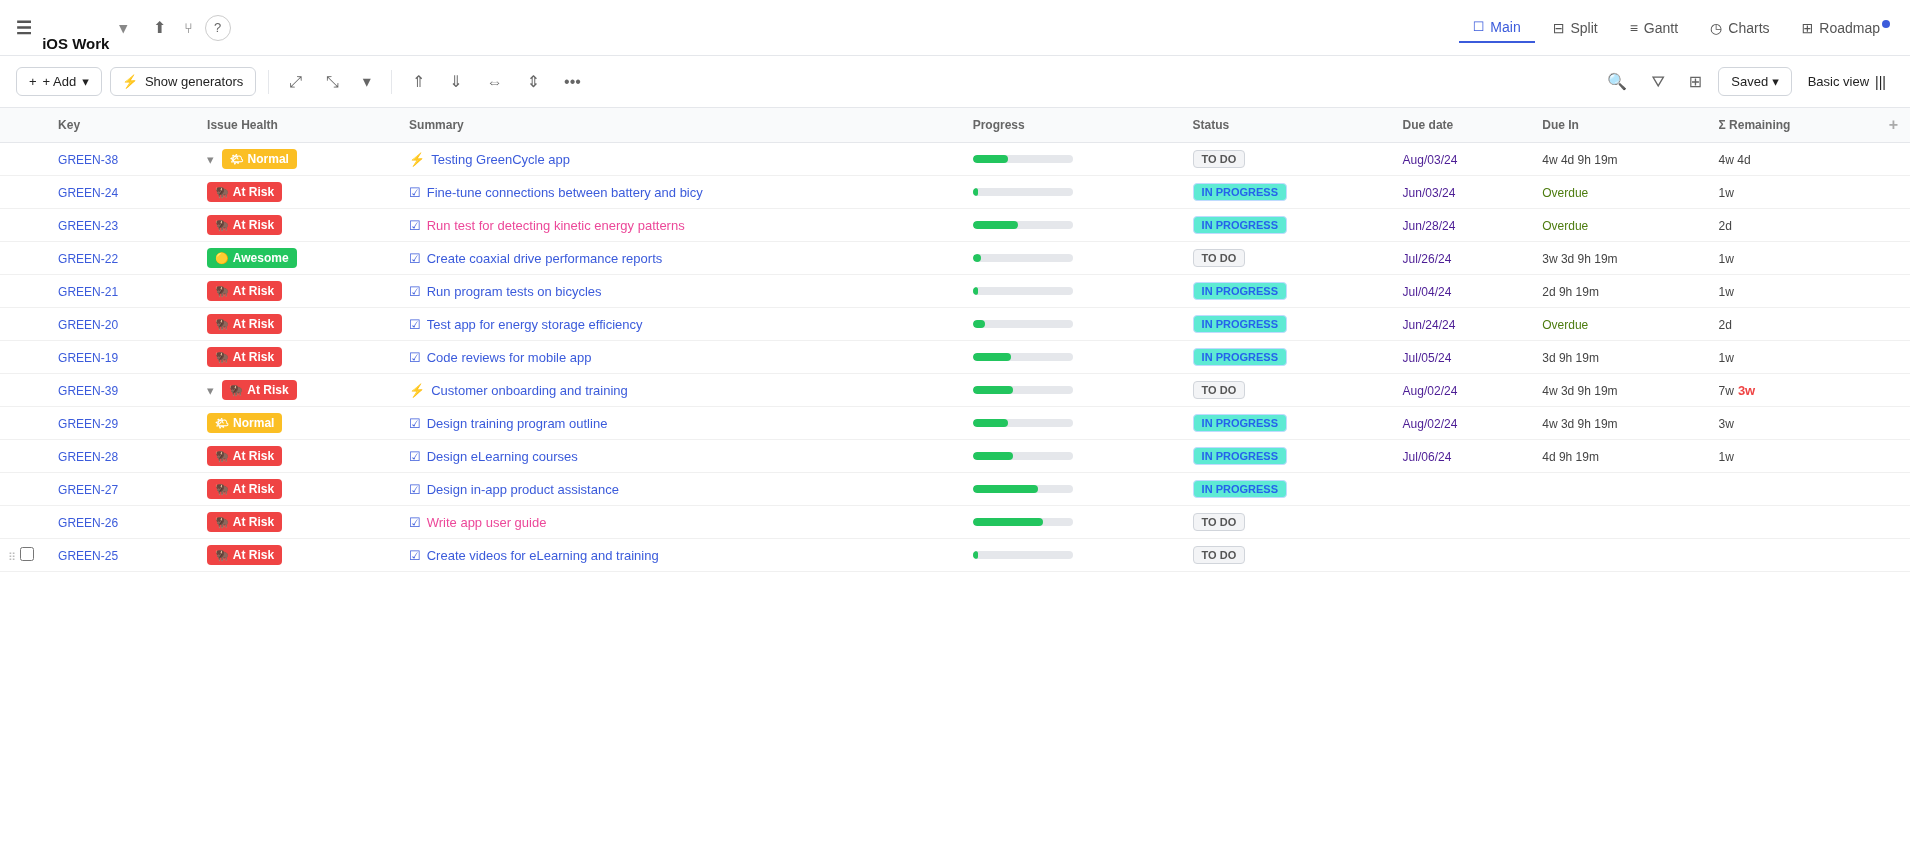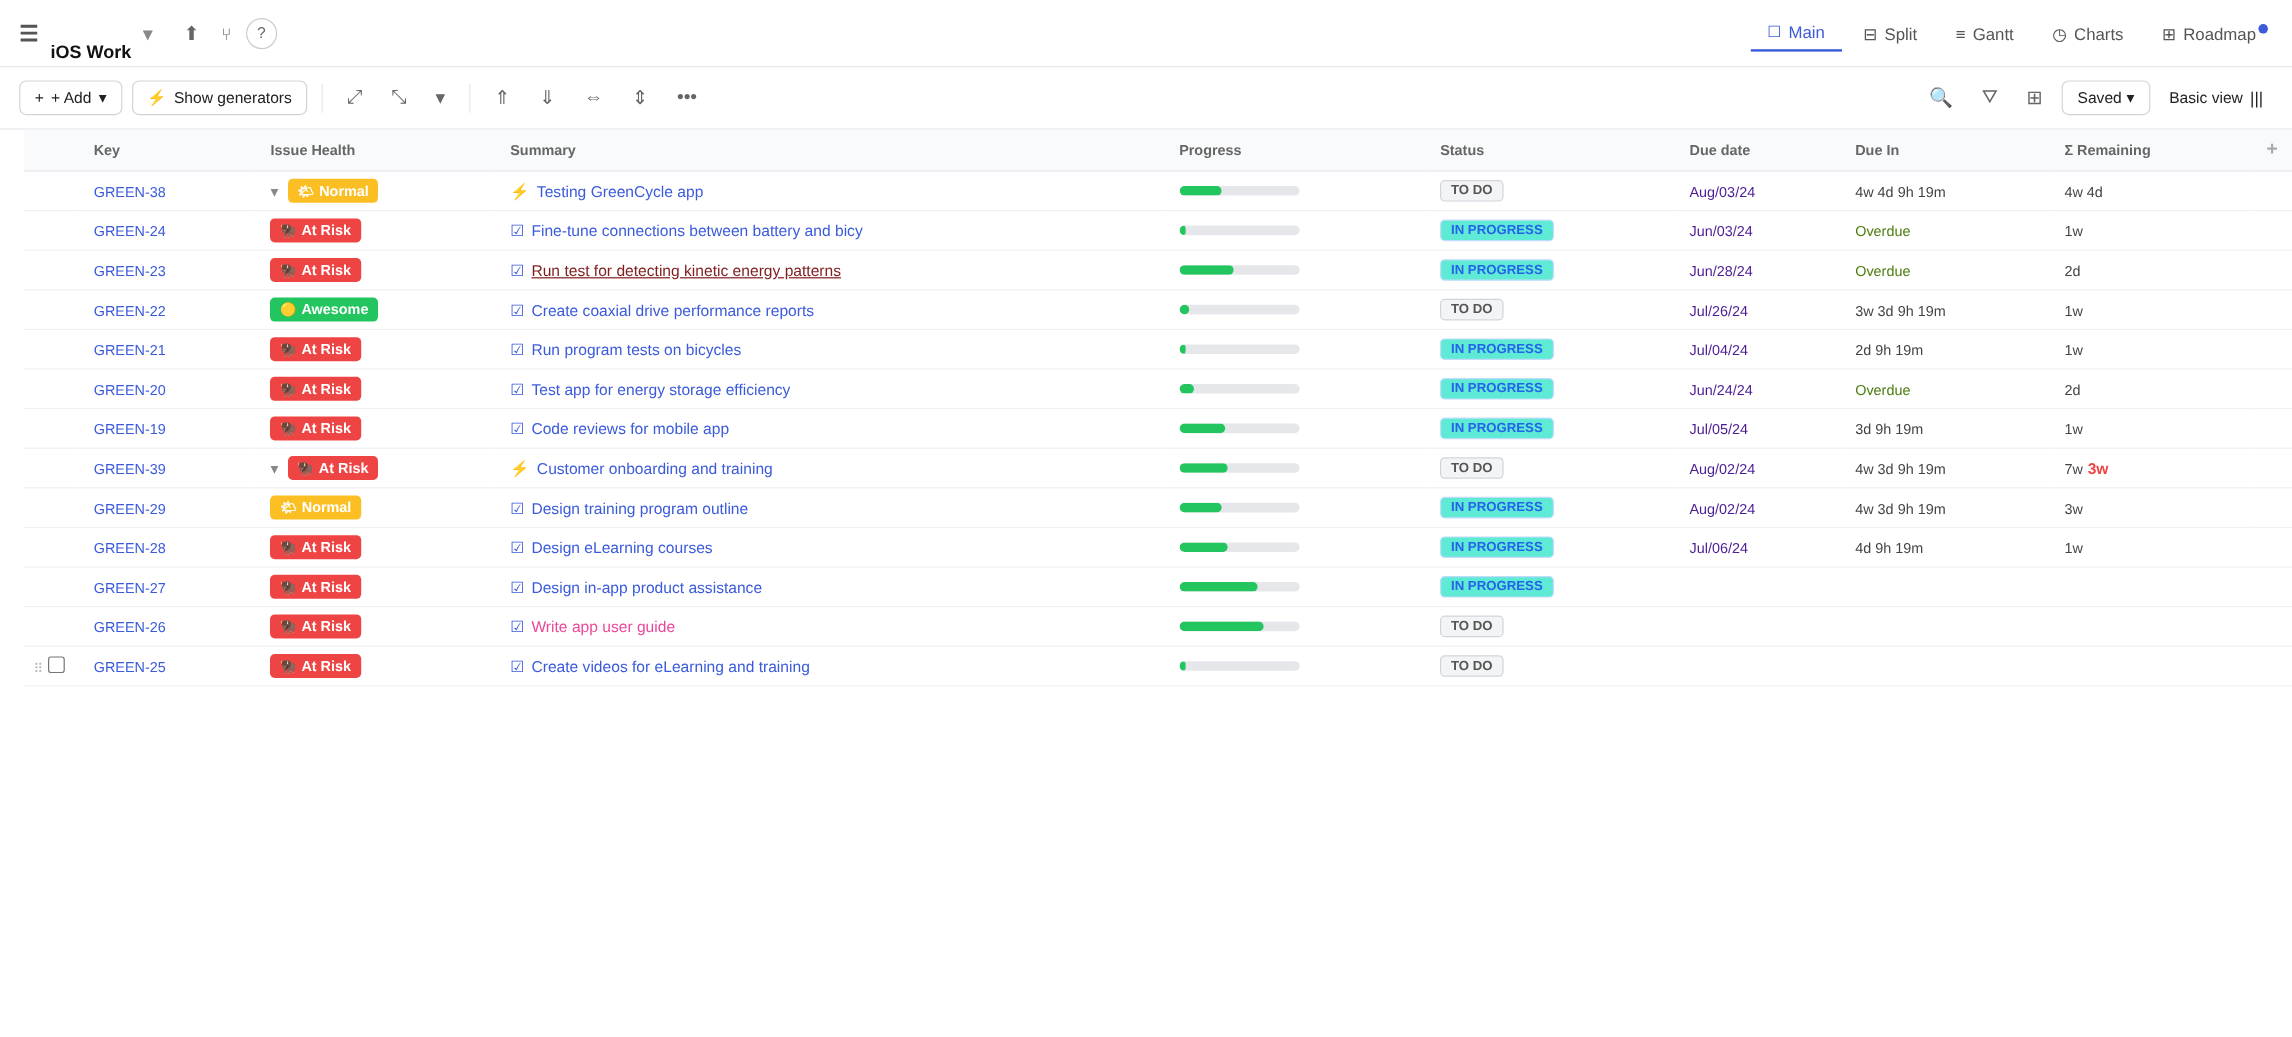--- a/index.html
+++ b/index.html
@@ -18,21 +18,21 @@
     .toolbar { display: flex; align-items: center; height: 52px; border-bottom: 1px solid #e5e7eb; padding: 0 16px; gap: 8px; }
     .btn-add { display: flex; align-items: center; gap: 6px; background: none; border: 1px solid #d1d5db; border-radius: 6px; padding: 6px 12px; cursor: pointer; font-size: 13px; font-weight: 500; color: #222; }
     .btn-generators { display: flex; align-items: center; gap: 6px; background: none; border: 1px solid #d1d5db; border-radius: 6px; padding: 6px 12px; cursor: pointer; font-size: 13px; font-weight: 500; color: #222; }
     .toolbar-divider { width: 1px; height: 24px; background: #e5e7eb; margin: 0 4px; }
     .toolbar-icon-btn { background: none; border: none; cursor: pointer; padding: 6px 8px; border-radius: 4px; color: #666; font-size: 16px; }
     .toolbar-spacer { flex: 1; }
     .btn-saved { display: flex; align-items: center; gap: 4px; background: none; border: 1px solid #d1d5db; border-radius: 6px; padding: 6px 12px; cursor: pointer; font-size: 13px; color: #222; }
     .btn-basic-view { display: flex; align-items: flex-start; gap: 6px; background: none; border: none; cursor: pointer; font-size: 13px; font-weight: 500; color: #222; padding: 6px 8px; }
 
     
-    .table-container { overflow: auto; height: calc(100vh - 108px); margin-left: 20px; }
+    .table-container { overflow: auto; height: calc(100vh - 108px); }
     table { width: 100%; border-collapse: collapse; }
     thead tr { background: #f9fafb; }
     th { padding: 8px 12px; text-align: left; font-weight: 600; font-size: 12px; color: #666; border-bottom: 1px solid #e5e7eb; white-space: nowrap; }
     td { padding: 6px 12px; border-bottom: 1px solid #f0f0f0; white-space: nowrap; vertical-align: middle; }
     .key-link { color: #3b5bdb; text-decoration: none; font-size: 12px; }
     .badge { display: inline-flex; align-items: center; gap: 4px; border-radius: 4px; padding: 3px 8px; font-size: 12px; font-weight: 600; }
     .badge-normal { background: #fbbf24; color: #fff; }
     .badge-at-risk { background: #ef4444; color: #fff; }
     .badge-awesome { background: #22c55e; color: #fff; }
     .summary-cell { display: flex; align-items: center; gap: 6px; color: #3b5bdb; }
@@ -197,21 +197,21 @@
           <td style="padding-left: 8px;"></td>
           <td><a href="#" class="key-link">GREEN-23</a></td>
           <td>
             <div style="display:flex;align-items:center;gap:4px;">
               <span class="badge badge-at-risk"><span style="font-size:11px;">🦬</span>At Risk</span>
             </div>
           </td>
           <td>
             <div class="summary-cell">
               <span style="color:#3b5bdb;font-size:13px;">☑</span>
-              <span style="color:#7f1d1d;cursor:pointer;text-decoration:underline;">Run test for detecting kinetic energy patterns</span>
+              <span style="color:#ec4899;cursor:pointer;">Run test for detecting kinetic energy patterns</span>
             </div>
           </td>
           <td>
             <div class="progress-bar-bg">
               <div class="progress-bar-fill" style="width:45%;"></div>
             </div>
           </td>
           <td><span class="status-badge status-inprogress">IN PROGRESS</span></td>
           <td><span class="date-cell">Jun/28/24</span></td>
           <td><span class="due-in-overdue">Overdue</span></td>

